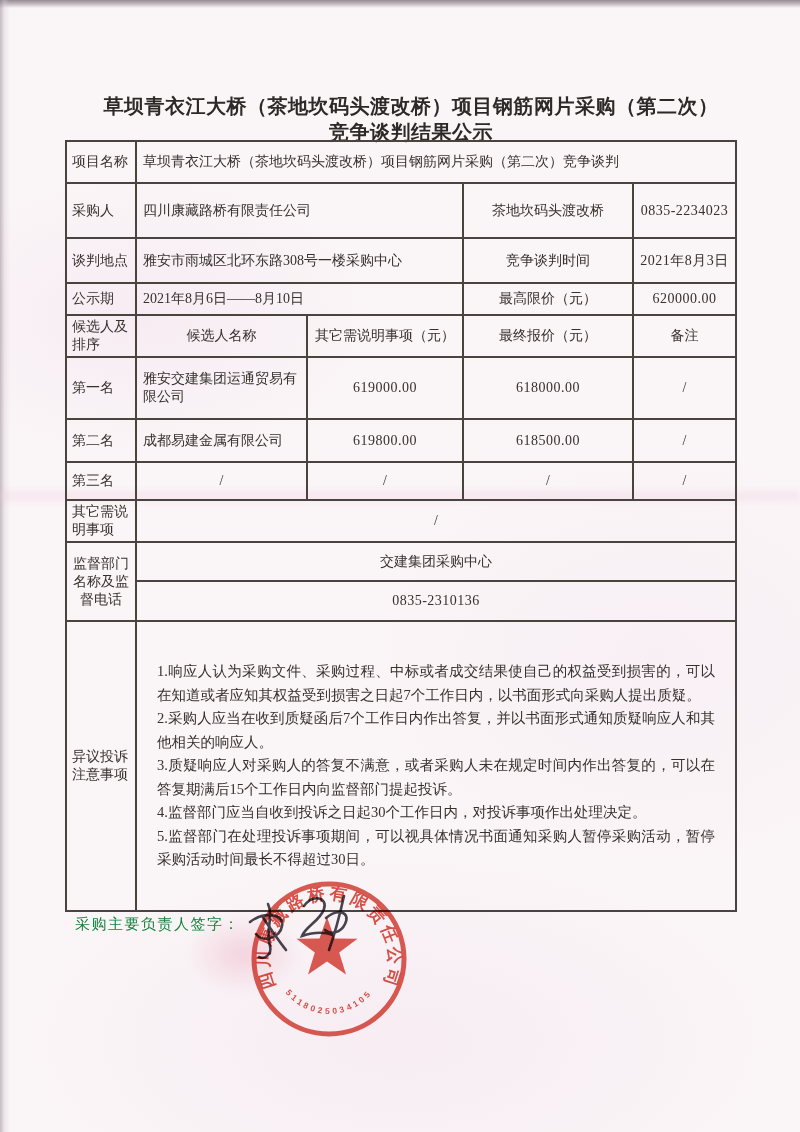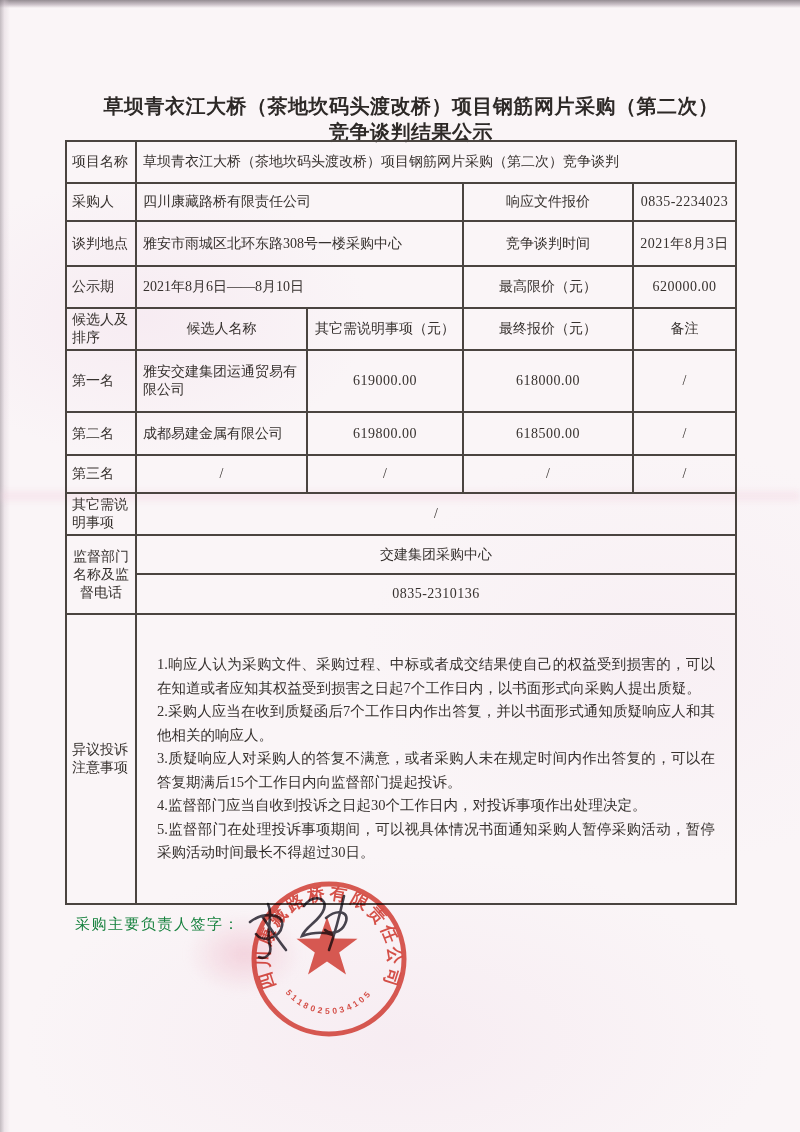--- a/index.html
+++ b/index.html
@@ -76,33 +76,33 @@
       <col style="width:171px">
       <col style="width:156px">
       <col style="width:170px">
       <col style="width:103px">
   </colgroup>
   <tbody>
     <tr style="height:42px">
       <td class="lbl l">项目名称</td>
       <td class="l" colspan="4">草坝青衣江大桥（茶地坎码头渡改桥）项目钢筋网片采购（第二次）竞争谈判</td>
     </tr>
-    <tr style="height:38px">
+    <tr style="height:55px">
       <td class="lbl l">采购人</td>
       <td class="l" colspan="2">四川康藏路桥有限责任公司</td>
-      <td class="c">响应文件报价</td>
+      <td class="c">茶地坎码头渡改桥</td>
       <td class="num">0835-2234023</td>
     </tr>
     <tr style="height:45px">
       <td class="lbl l">谈判地点</td>
       <td class="l" colspan="2">雅安市雨城区北环东路308号一楼采购中心</td>
       <td class="c">竞争谈判时间</td>
       <td class="num">2021年8月3日</td>
     </tr>
-    <tr style="height:42px">
+    <tr style="height:32px">
       <td class="lbl l">公示期</td>
       <td class="l" colspan="2">2021年8月6日——8月10日</td>
       <td class="c">最高限价（元）</td>
       <td class="num">620000.00</td>
     </tr>
     <tr style="height:42px">
       <td class="lbl l">候选人及排序</td>
       <td class="c">候选人名称</td>
       <td class="c">其它需说明事项（元）</td>
       <td class="c">最终报价（元）</td>

